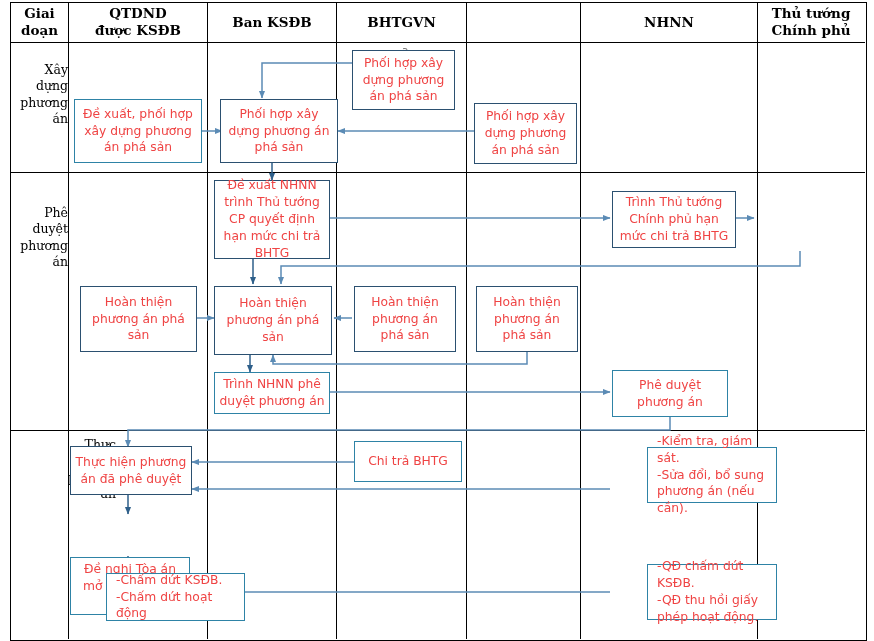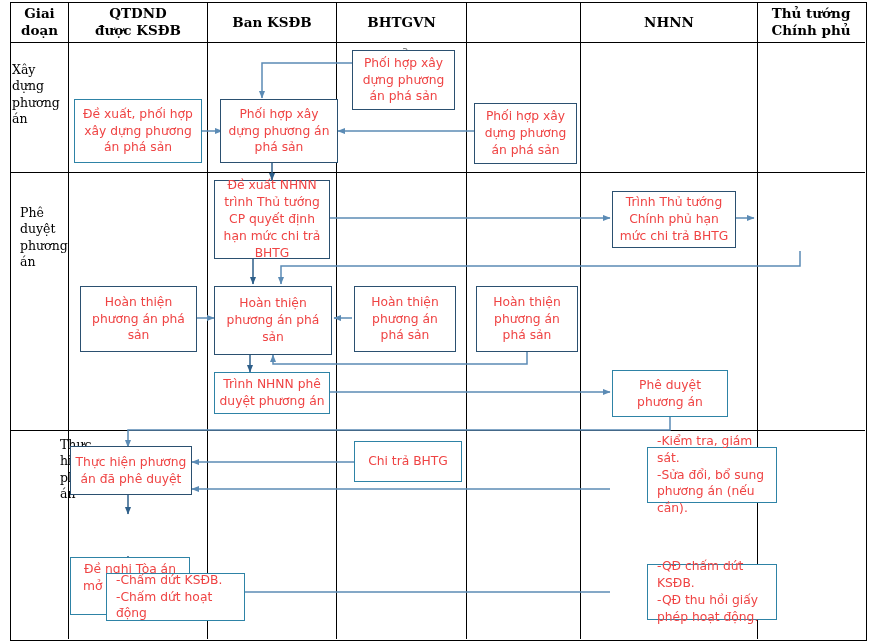--- a/index.html
+++ b/index.html
@@ -13,21 +13,21 @@
   .hline{position:absolute;left:0;width:100%;height:1px;background:#000;}
   .gbox{position:absolute;border:1px solid #000;}
 
   .colhead{
     position:absolute;top:2px;height:40px;
     display:flex;align-items:center;justify-content:center;text-align:center;
     font-family:"DejaVu Serif", serif;font-weight:bold;font-size:13.5px;color:#000;
     line-height:1.25;
   }
   .stagelabel{
-    position:absolute;left:12px;width:56px;text-align:left;
+    position:absolute;left:12px;width:56px;text-align:right;
     font-family:"DejaVu Serif", serif;font-size:12.5px;color:#000;line-height:1.3;
   }
 
   
   .node{
     position:absolute;box-sizing:border-box;
     display:flex;align-items:center;justify-content:center;text-align:center;
     font-family:"DejaVu Sans", sans-serif;font-size:12.3px;color:#ef4444;
     line-height:1.38;background:#fff;padding:2px 4px;
   }
@@ -73,21 +73,21 @@
   <div class="colhead" style="left: 208px; width: 128px; white-space: pre-line;">Ban KSĐB</div>
   <div class="colhead" style="left: 337px; width: 129px; white-space: pre-line;">BHTGVN</div>
   <div class="colhead" style="left: 581px; width: 176px; white-space: pre-line;">NHNN</div>
   <div class="colhead" style="left: 758px; width: 106px; white-space: pre-line;">Thủ tướng
 Chính phủ</div>
 
   <div class="stagelabel" style="top: 62px; white-space: pre-line;">Xây
 dựng
 phương
 án</div>
-  <div class="stagelabel" style="top: 205px; white-space: pre-line; padding-left: 8px;">Phê
+  <div class="stagelabel" style="top: 205px; white-space: pre-line;">Phê
 duyệt
 phương
 án</div>
   <div class="stagelabel" style="top: 437px; white-space: pre-line; margin-left: 48px;">Thực
 hiện
 phương
 án</div>
 
   <div class="marknum" style="left:402px;top:47px;">3</div>
 

